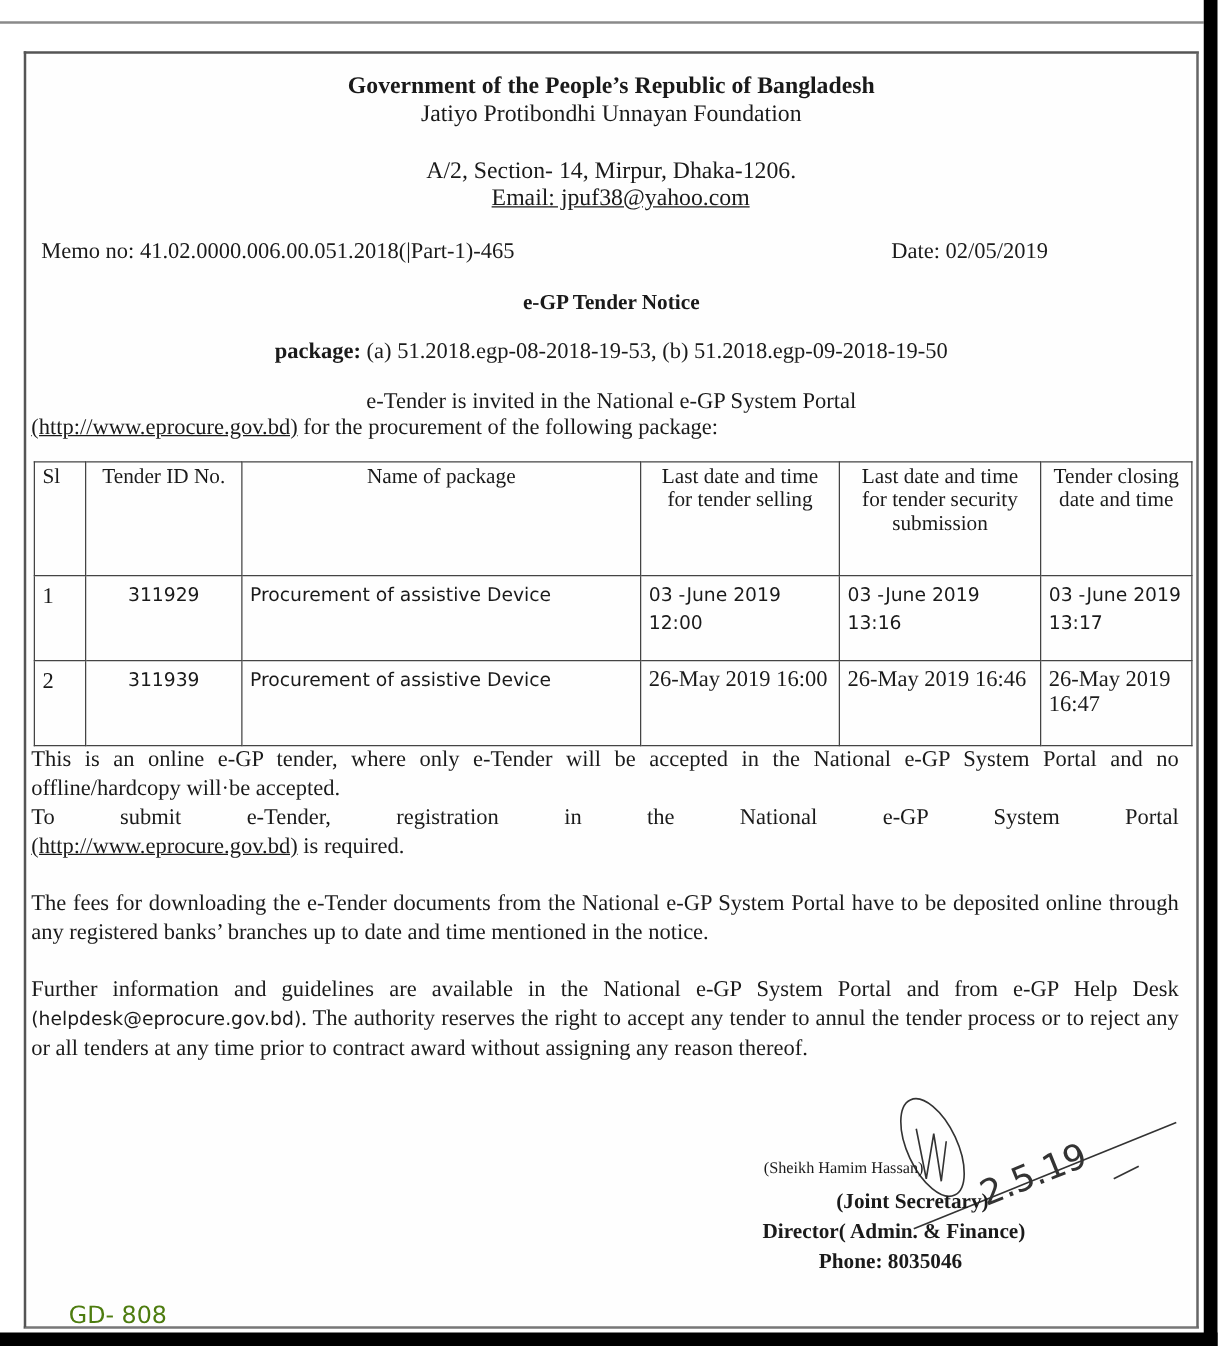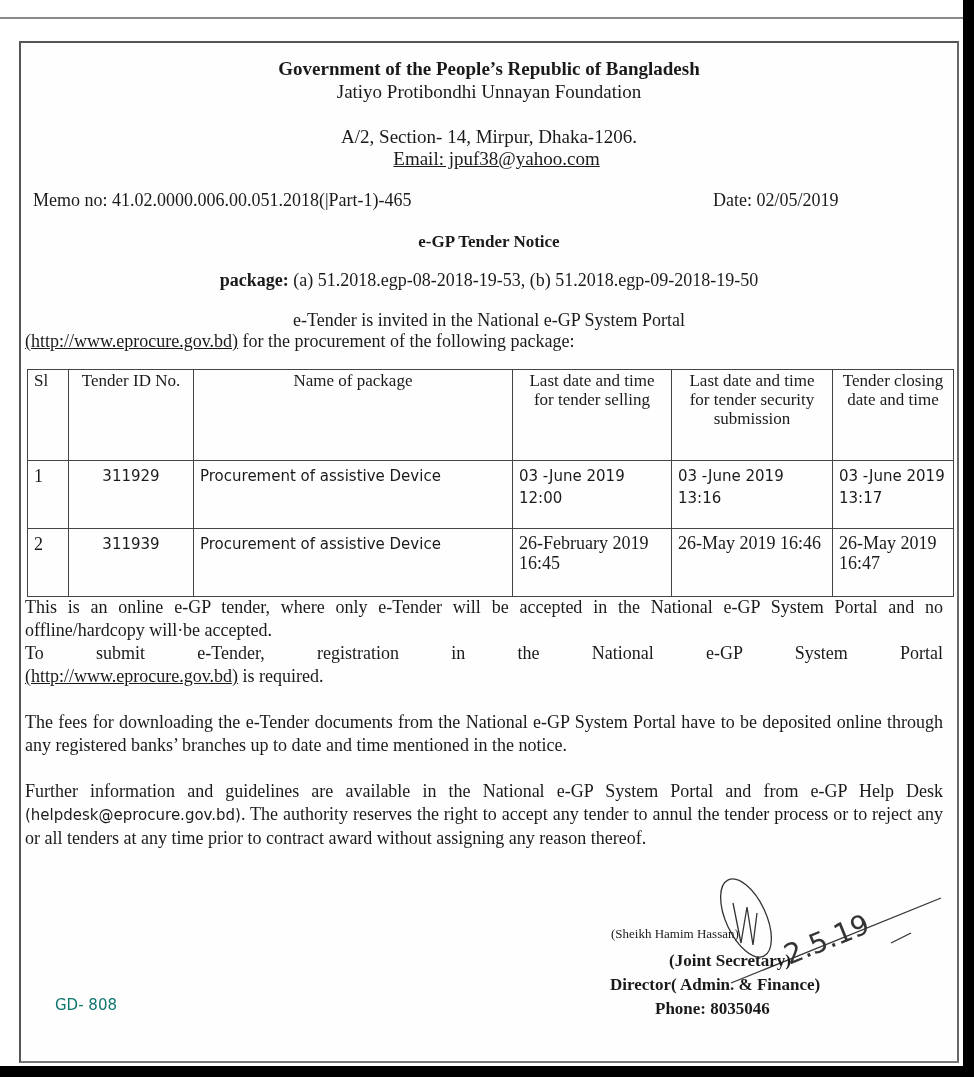--- a/index.html
+++ b/index.html
@@ -51,21 +51,21 @@
   .p2b { top: 622px; }
   .p3 { top: 668px; }
   .p4 { top: 737px; }
   .sans-inline { font-family: "DejaVu Sans", sans-serif; font-size: 15px; }
 
   .sig-name { left: 590px; top: 883px; font-size: 13px; font-weight: normal; }
   .sig-title { left: 648px; top: 908px; font-size: 17px; font-weight: bold; }
   .sig-dir { left: 589px; top: 932px; font-size: 17px; font-weight: bold; }
   .sig-phone { left: 634px; top: 956px; font-size: 17px; font-weight: bold; text-align: center; }
   .signature { position: absolute; left: 690px; top: 830px; width: 240px; height: 130px; }
-  .gd { left: 34px; top: 953px; font-family: "DejaVu Sans", sans-serif; font-size: 15px; color: #0f766e; }
+  .gd { left: 34px; top: 998px; font-family: "DejaVu Sans", sans-serif; font-size: 19px; color: #4d7c0f; }
 </style>
 </head>
 <body>
 
 <div class="top-rule"></div>
 <div class="right-black"></div>
 <div class="bottom-black"></div>
 
 <div class="doc">
 
@@ -115,21 +115,21 @@
         <td class="tid">311929</td>
         <td>Procurement of assistive Device</td>
         <td>03 -June 2019 12:00</td>
         <td>03 -June 2019 13:16</td>
         <td>03 -June 2019 13:17</td>
       </tr>
       <tr class="r2">
         <td class="sl">2</td>
         <td class="tid">311939</td>
         <td>Procurement of assistive Device</td>
-        <td class="serif">26-February 2019 16:45</td>
+        <td class="serif">26-May 2019 16:00</td>
         <td class="serif">26-May 2019 16:46</td>
         <td class="serif">26-May 2019 16:47</td>
       </tr>
     </tbody>
   </table>
 
   <div class="para p1">This is an online e-GP tender, where only e-Tender will be accepted in the National e-GP System Portal and no offline/hardcopy will·be accepted.</div>
   <div class="para p2">To submit e-Tender, registration in the National e-GP System Portal</div>
   <div class="para p2b">
     <span class="link">(http://www.eprocure.gov.bd)</span><span> is required.</span>

